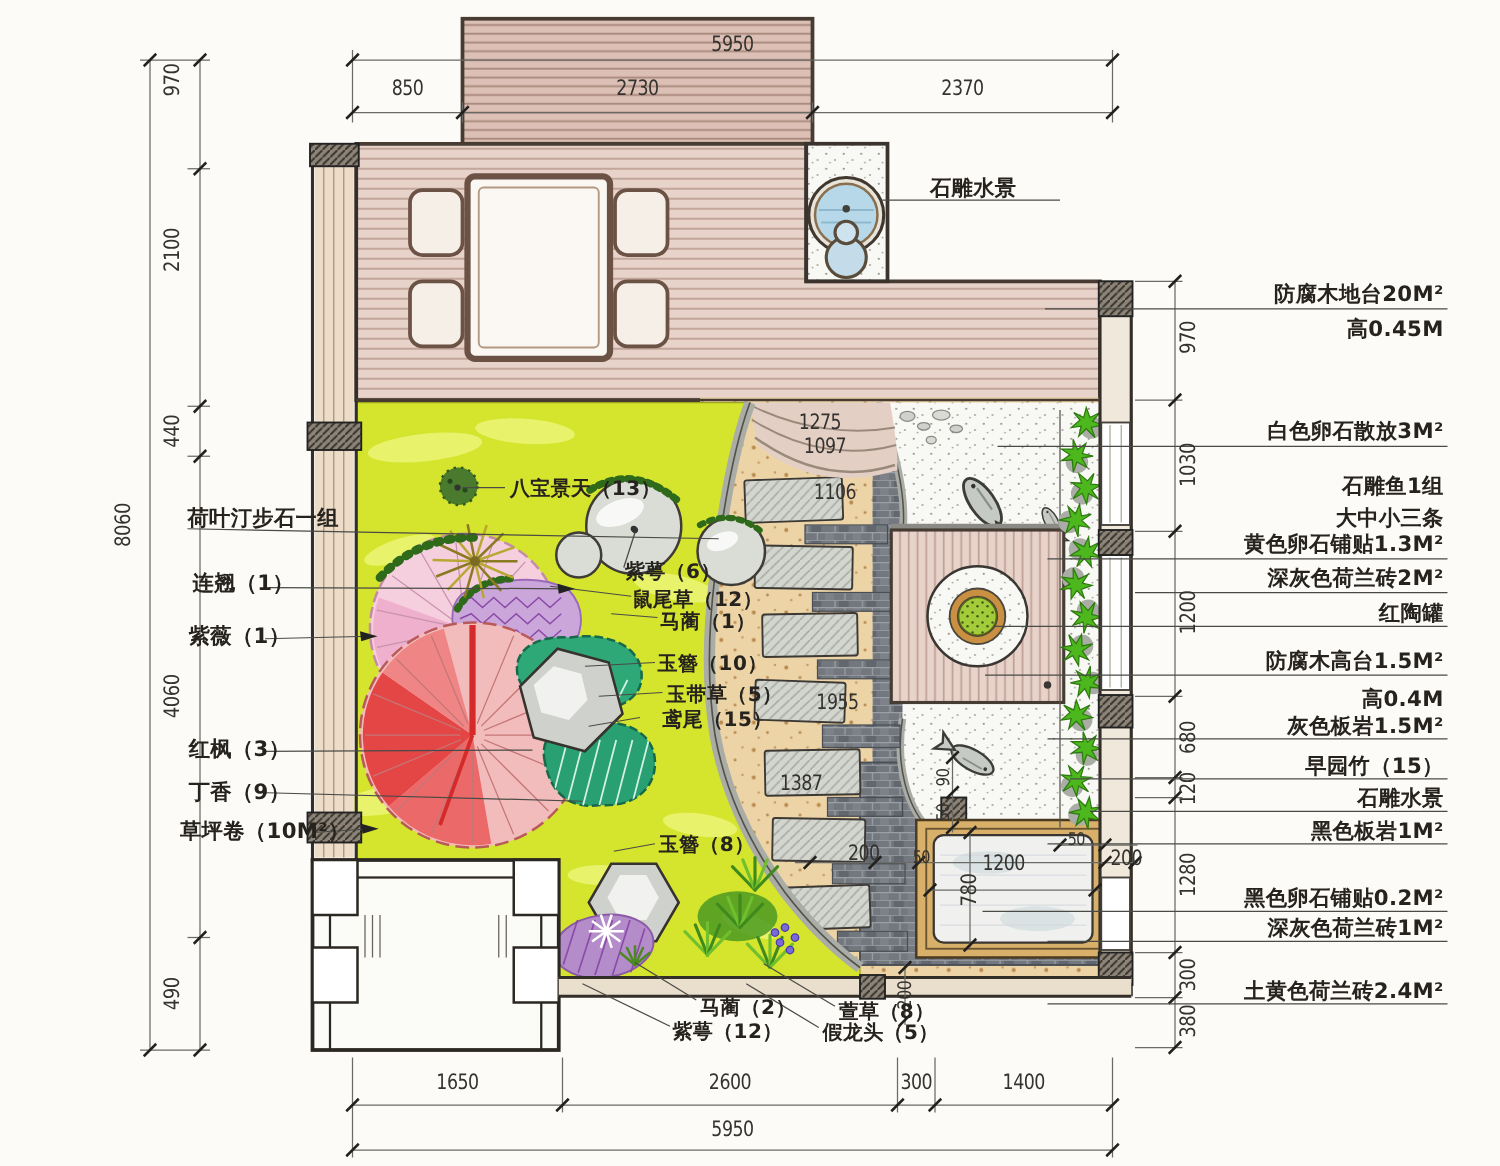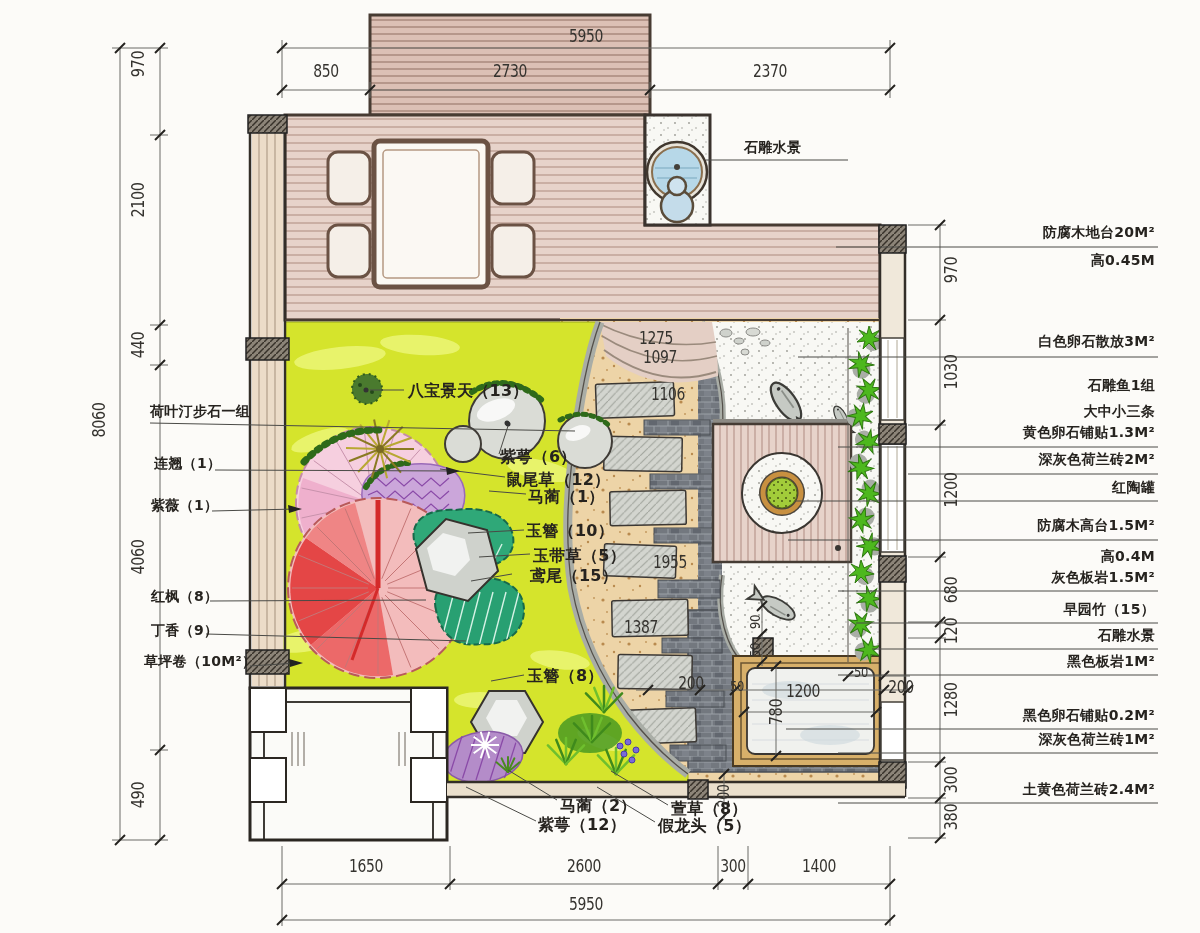--- a/index.html
+++ b/index.html
@@ -3,21 +3,21 @@
 <meta charset="utf-8">
 <style>
   html,body{margin:0;padding:0;background:#fcfbf8;}
   .stage{position:relative;width:1200px;height:933px;background:#fcfbf8;overflow:hidden;
          font-family:"DejaVu Sans",sans-serif;}
   svg{position:absolute;left:0;top:0;}
   #ann{position:absolute;left:0;top:0;width:1200px;height:933px;}
   .dim{position:absolute;white-space:nowrap;font-size:17px;color:#35332f;
        transform:translate(-50%,-50%) scaleX(.82);letter-spacing:-.5px;}
   .dim.v{transform:translate(-50%,-50%) rotate(-90deg) scaleX(.85);}
-  .plab{position:absolute;white-space:nowrap;font-size:14px;font-weight:700;color:#26231f;letter-spacing:.3px;}
+  .plab{position:absolute;white-space:nowrap;font-size:17px;font-weight:700;color:#26231f;letter-spacing:.3px;}
   .plab.r{text-align:center;}
   .plab.s{font-size:16px;}
 </style>
 </head>
 <body>
 
 <div class="stage">
 <svg width="1200" height="933" viewBox="0 0 1200 933">
   <defs>
     <pattern id="pDeck" width="10" height="8" patternUnits="userSpaceOnUse">
@@ -607,21 +607,21 @@
       <span class="dim" style="left: 861px; top: 672px; font-size: 14px;">50</span>
       <span class="dim" style="left: 901px; top: 687px;">200</span>
       <span class="dim v" style="left: 776px; top: 712px;">780</span>
       <span class="dim v" style="left: 755px; top: 622px; font-size: 14px;">90</span>
       <span class="dim v" style="left: 755px; top: 650px; font-size: 14px;">50</span>
       <span class="dim v" style="left: 724px; top: 796px; font-size: 15px;">200</span>
       <span class="plab" style="left: 744px; top: 139px;">石雕水景</span>
       <span class="plab" style="left: 150px; top: 403px;">荷叶汀步石一组</span>
       <span class="plab" style="left: 154px; top: 455px;">连翘（1）</span>
       <span class="plab" style="left: 151px; top: 497px;">紫薇（1）</span>
-      <span class="plab" style="left: 151px; top: 588px;">红枫（8）</span>
+      <span class="plab" style="left: 151px; top: 588px;">红枫（3）</span>
       <span class="plab" style="left: 151px; top: 622px;">丁香（9）</span>
       <span class="plab" style="left: 144px; top: 653px;">草坪卷（10M²）</span>
       <span class="plab r" style="right: 45px; top: 224px;">防腐木地台20M²</span>
       <span class="plab r" style="right: 45px; top: 252px;">高0.45M</span>
       <span class="plab r" style="right: 45px; top: 333px;">白色卵石散放3M²</span>
       <span class="plab r" style="right: 45px; top: 377px;">石雕鱼1组</span>
       <span class="plab r" style="right: 45px; top: 403px;">大中小三条</span>
       <span class="plab r" style="right: 45px; top: 424px;">黄色卵石铺贴1.3M²</span>
       <span class="plab r" style="right: 45px; top: 451px;">深灰色荷兰砖2M²</span>
       <span class="plab r" style="right: 45px; top: 479px;">红陶罐</span>

